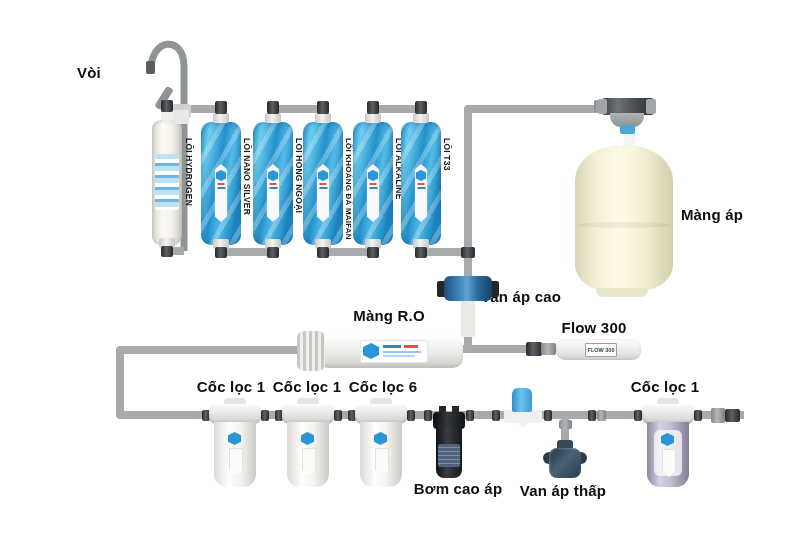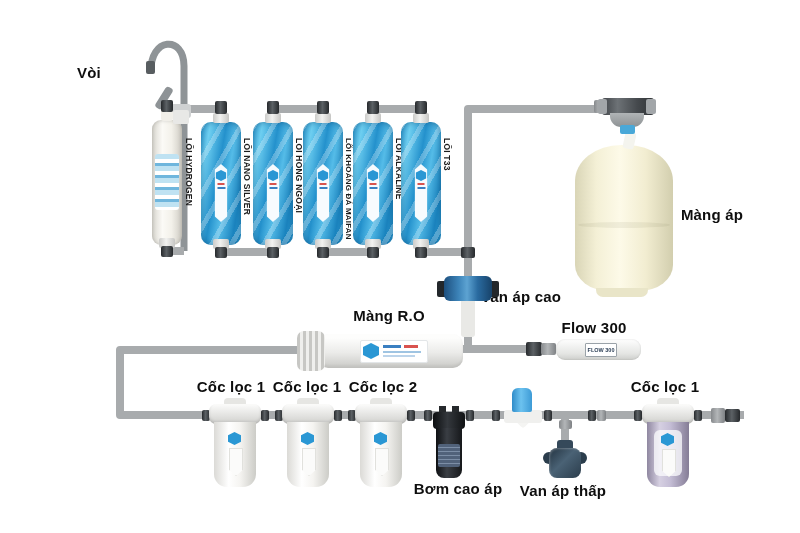--- a/index.html
+++ b/index.html
@@ -228,21 +228,21 @@
   <div class="hbody" style="left:287px;"></div>
   <div class="hlogo" style="left:301px;top:432px;"></div>
   <div class="hstrip" style="left:302px;top:448px;"></div>
   <div class="lbl" style="left:307px;top:378px;">Cốc lọc 1</div>
 
   <div class="hknob" style="left:370px;"></div>
     <div class="hcap" style="left:355px;"></div>
   <div class="hbody" style="left:360px;"></div>
   <div class="hlogo" style="left:374px;top:432px;"></div>
   <div class="hstrip" style="left:375px;top:448px;"></div>
-  <div class="lbl" style="left:383px;top:378px;">Cốc lọc 2</div>
+  <div class="lbl" style="left:383px;top:378px;">Cốc lọc 6</div>
 
   <div class="abs" style="left:439px;top:406px;width:7px;height:9px;background:#26292c;z-index:3;"></div>
   <div class="abs" style="left:452px;top:406px;width:7px;height:9px;background:#26292c;z-index:3;"></div>
   <div class="abs" style="left:433px;top:412px;width:32px;height:17px;background:linear-gradient(90deg,#0c0e10,#34383d 45%,#101214);border-radius:4px;z-index:4;"></div>
   <div class="abs" style="left:436px;top:428px;width:26px;height:50px;background:linear-gradient(90deg,#0e1013,#3a3e44 42%,#16181b);border-radius:0 0 8px 8px;z-index:4;">
     <div style="position:absolute;left:2px;top:16px;width:22px;height:23px;background:repeating-linear-gradient(180deg,#51627a 0 3px,#7c8ea6 3px 4px);border-radius:2px;"></div>
   </div>
   <div class="lbl" style="left:458px;top:480px;">Bơm cao áp</div>
 
   <div class="abs" style="left:514px;top:407px;width:18px;height:18px;background:#f4f4f2;transform:rotate(45deg);border-radius:3px;z-index:4;"></div>

